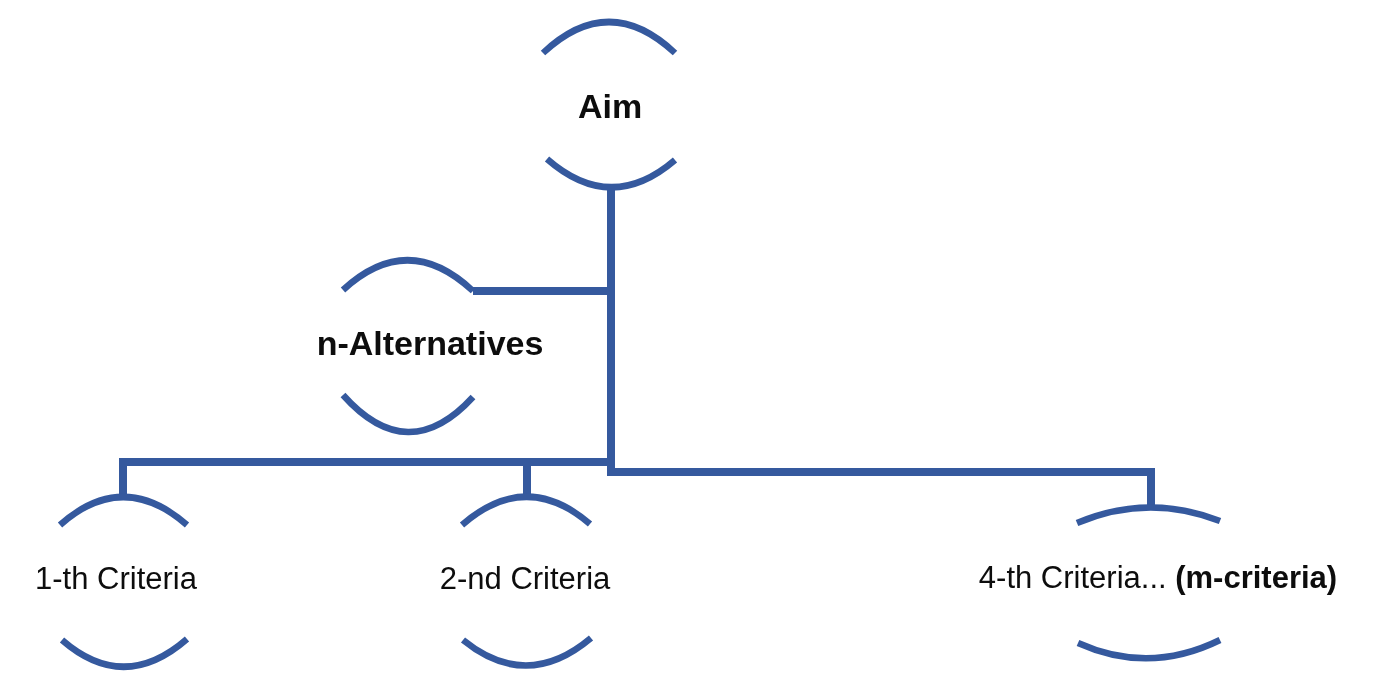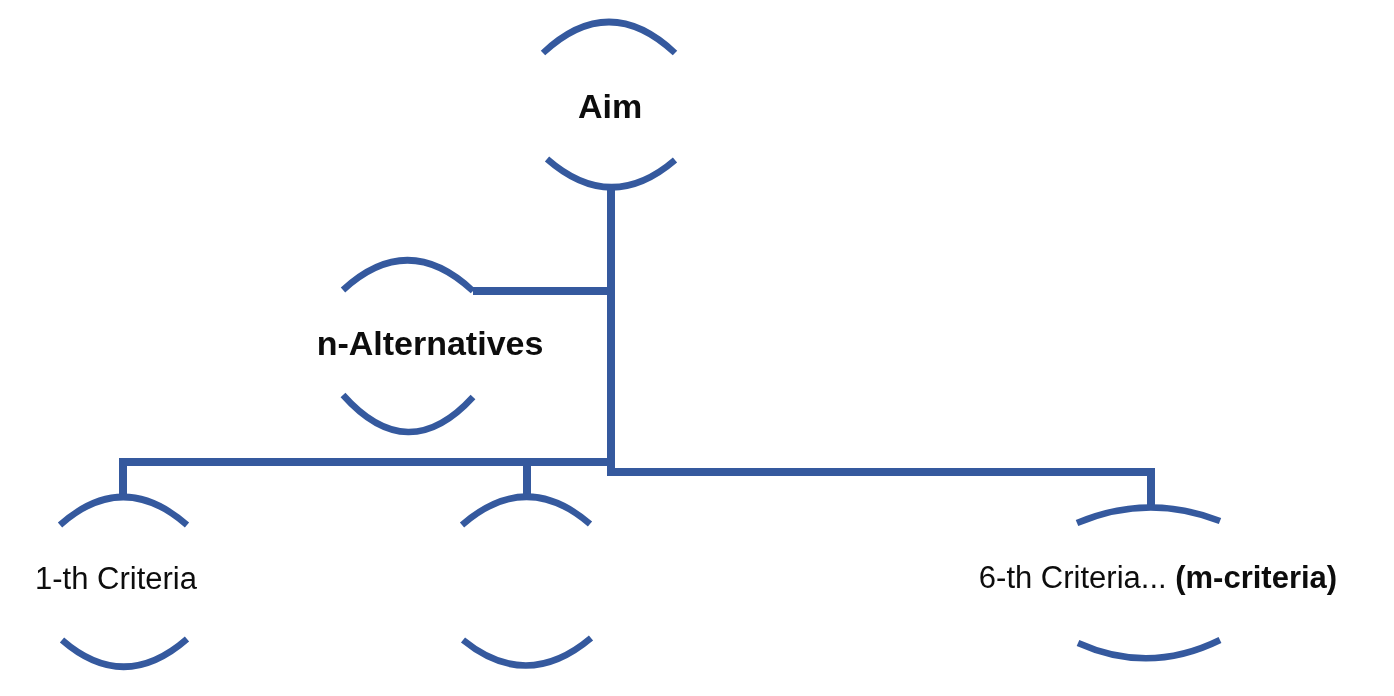--- a/index.html
+++ b/index.html
@@ -68,16 +68,17 @@
     <path class="arc" d="M 1077 523 Q 1148 493 1220 521"></path>
     <path class="arc" d="M 1078 643 Q 1149 675 1220 640"></path>
   </svg>
 
   <div class="node-label lvl-top" style="left: 610px; top: 106px;">Aim</div>
 
   <div class="node-label lvl-top" style="left: 406px; top: 343px; margin-left: 24px;">n-Alternatives</div>
 
   <div class="node-label lvl-leaf" style="left: 116px; top: 578px;">1-th Criteria</div>
 
+  <div class="node-label lvl-leaf" style="left: 525px; top: 578px;">2-nd Criteria</div>
 
-  <div class="node-label lvl-leaf" style="left: 1158px; top: 577px;"><span>6-th Criteria... </span><b>(m-criteria)</b></div>
+  <div class="node-label lvl-leaf" style="left: 1158px; top: 577px;"><span>4-th Criteria... </span><b>(m-criteria)</b></div>
 
 </div>
 
 </body></html>

